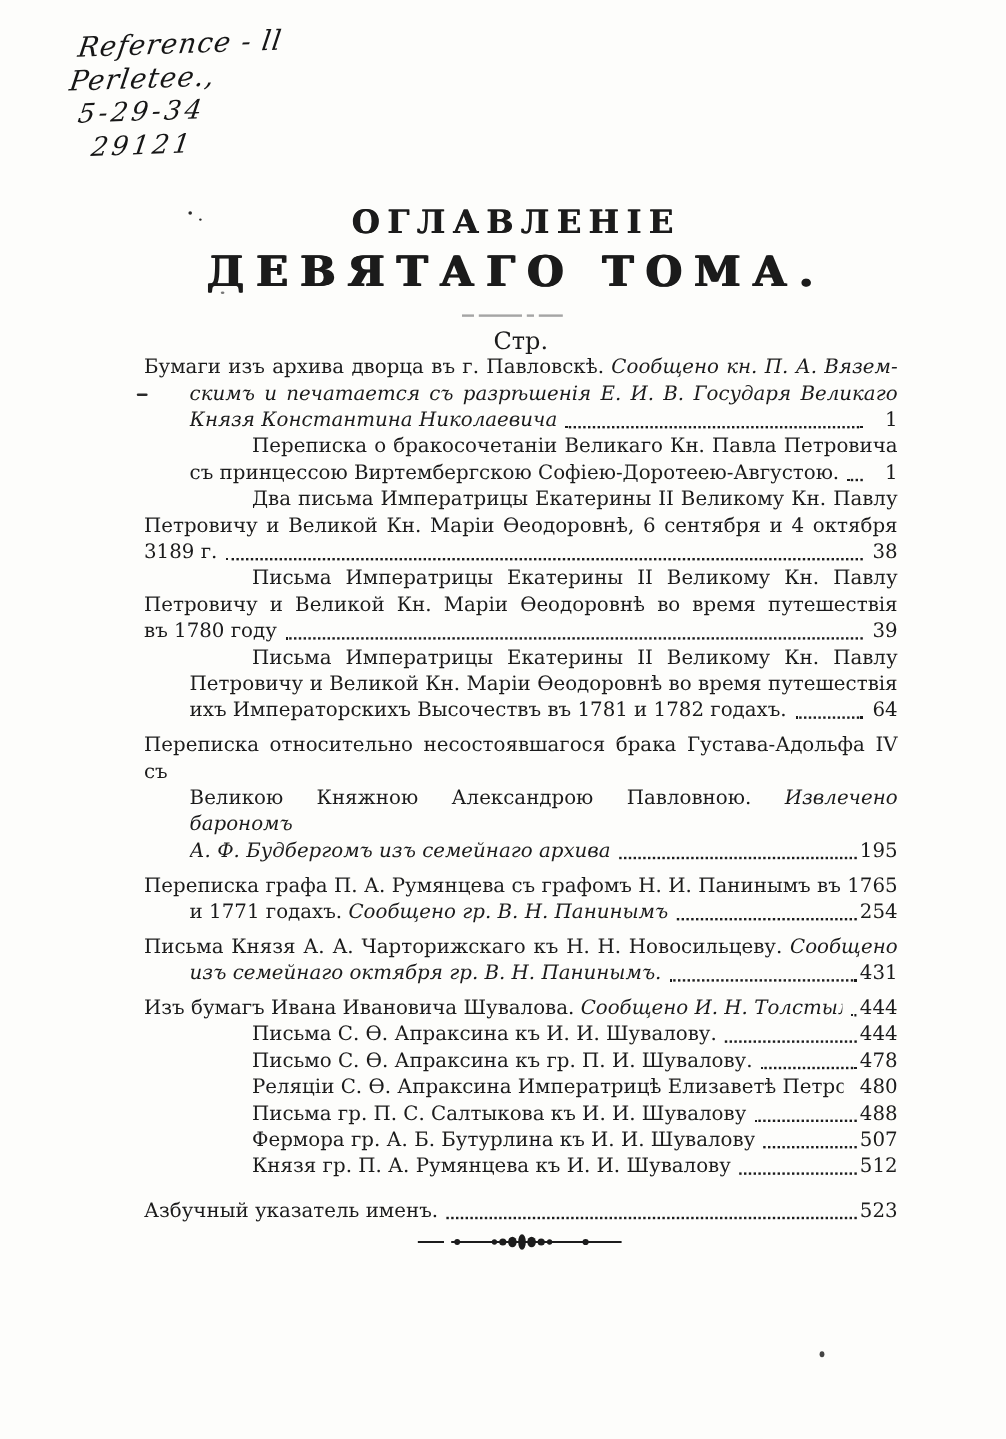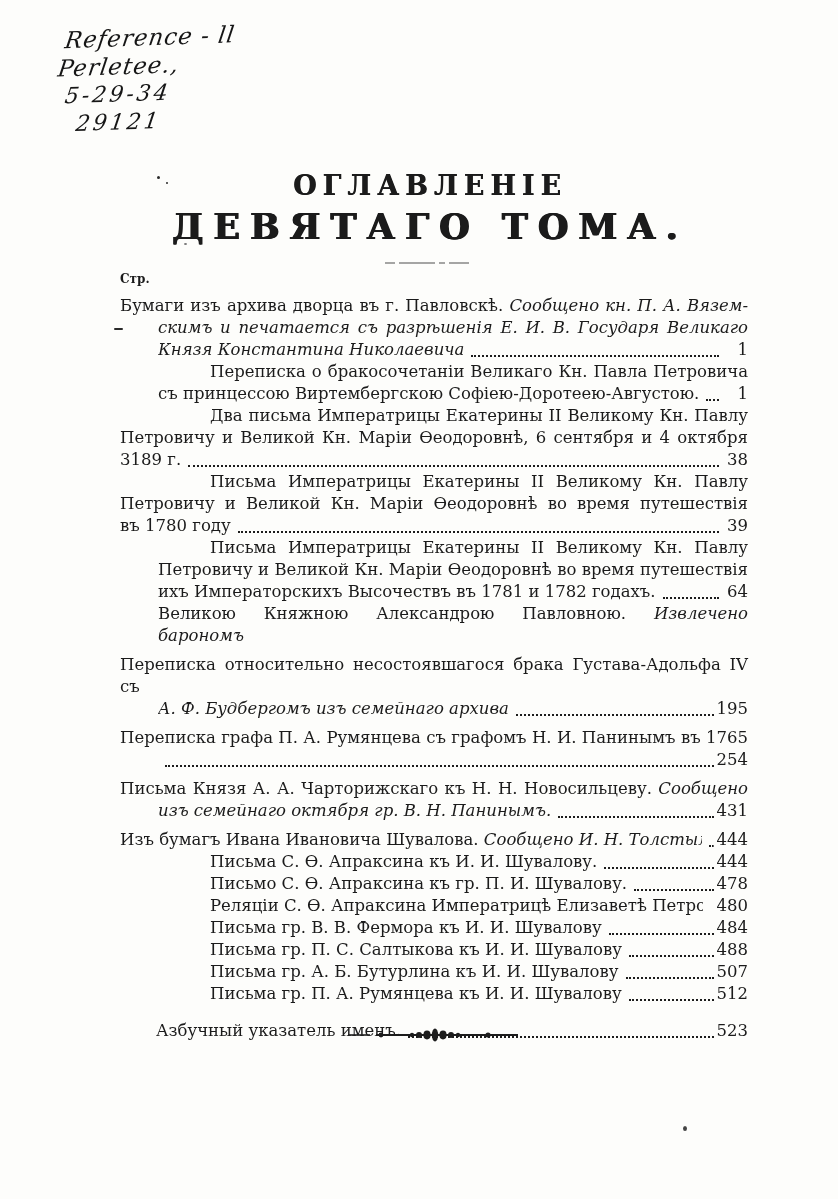--- a/index.html
+++ b/index.html
@@ -27,34 +27,34 @@
          text-shadow:0.4px 0 0 currentColor;}
   .subtitle{position:absolute;top:206px;left:0;width:860px;text-align:center;
             font-size:35px;font-weight:bold;letter-spacing:10px;
             text-shadow:0.8px 0 0 currentColor,-0.6px 0 0 currentColor;}
   .title-rule{position:absolute;top:262px;left:385px;width:95px;height:4px;}
   .title-rule i{display:inline-block;background:#8f8f8f;height:2px;vertical-align:top;
                 margin-right:4px;opacity:.8;}
   .title-rule .d1{width:10px;}.title-rule .d2{width:36px;}
   .title-rule .d3{width:6px;}.title-rule .d4{width:20px;margin-right:0;}
 
-  .col-header{position:absolute;top:272px;left:120px;width:628px;text-align:left;
-              font-size:12px;font-weight:bold;}
+  .col-header{position:absolute;top:272px;left:120px;width:628px;text-align:center;
+              font-size:20px;}
 
   
   .toc{position:absolute;top:295px;left:120px;width:628px;font-size:16.5px;}
   .toc-line{line-height:22px;}
   .toc-line.justify{text-align:justify;text-align-last:justify;}
   .toc-line.haspage{display:flex;align-items:baseline;}
   .toc-line.haspage .txt{white-space:nowrap;flex:0 1 auto;overflow:hidden;}
   .ind0{padding-left:0;}
   .ind1{padding-left:38px;}
   .ind2{padding-left:90px;}
   .gap{margin-top:7px;}
-  .gap2{margin-top:15px;margin-left:36px;}
+  .gap2{margin-top:15px;}
   .it{font-style:italic;}
   .leader{flex:1 1 auto;min-width:5px;border-bottom:2px dotted #1c1c1c;
           align-self:flex-end;margin:0 3px 4px 7px;height:0;}
   .leader.noline{border-bottom:none;min-width:4px;}
   .pg{flex:0 0 auto;min-width:26px;text-align:right;font-weight:bold;font-weight:normal;}
 
   
   .ornament{position:absolute;top:1027px;left:348px;}
 
   
@@ -156,41 +156,42 @@
       <div class="toc-line ind1 justify">
       <span class="txt"><span class="rm">Петровичу и Великой Кн. Маріи Ѳеодоровнѣ во время путешествія</span></span>
       
       
     </div>
       <div class="toc-line ind1 haspage">
       <span class="txt"><span class="rm">ихъ Императорскихъ Высочествъ въ 1781 и 1782 годахъ.</span></span>
       <span class="leader"></span>
       <span class="pg">64</span>
     </div>
+      <div class="toc-line ind0 gap justify">
+      <span class="txt"><span class="rm">Переписка относительно несостоявшагося брака Густава-Адольфа IV съ</span></span>
+      
+      
+    </div>
       <div class="toc-line ind1 justify">
       <span class="txt"><span class="rm">Великою Княжною Александрою Павловною. </span><span class="it">Извлечено барономъ</span></span>
       
       
     </div>
-      <div class="toc-line ind0 gap justify">
-      <span class="txt"><span class="rm">Переписка относительно несостоявшагося брака Густава-Адольфа IV съ</span></span>
-      
-      
-    </div>
       <div class="toc-line ind1 haspage">
       <span class="txt"><span class="it">А. Ф. Будбергомъ изъ семейнаго архива</span></span>
       <span class="leader"></span>
       <span class="pg">195</span>
     </div>
       <div class="toc-line ind0 gap justify">
       <span class="txt"><span class="rm">Переписка графа П. А. Румянцева съ графомъ Н. И. Панинымъ въ 1765</span></span>
       
       
     </div>
       <div class="toc-line ind1 haspage">
+      <span class="txt"><span class="rm">и 1771 годахъ. </span><span class="it">Сообщено гр. В. Н. Панинымъ</span></span>
       <span class="leader"></span>
       <span class="pg">254</span>
     </div>
       <div class="toc-line ind0 gap justify">
       <span class="txt"><span class="rm">Письма Князя А. А. Чарторижскаго къ Н. Н. Новосильцеву. </span><span class="it">Сообщено</span></span>
       
       
     </div>
       <div class="toc-line ind1 haspage">
       <span class="txt"><span class="it">изъ семейнаго октября гр. В. Н. Панинымъ.</span></span>
@@ -211,36 +212,31 @@
       <span class="txt"><span class="rm">Письмо С. Ѳ. Апраксина къ гр. П. И. Шувалову.</span></span>
       <span class="leader"></span>
       <span class="pg">478</span>
     </div>
       <div class="toc-line ind2 haspage">
       <span class="txt"><span class="rm">Реляціи С. Ѳ. Апраксина Императрицѣ Елизаветѣ Петровнѣ.</span></span>
       <span class="leader noline"></span>
       <span class="pg">480</span>
     </div>
       <div class="toc-line ind2 haspage">
-      <span class="txt"><span class="rm">Письма гр. В. В. Фермора къ И. И. Шувалову</span></span>
-      <span class="leader"></span>
-      <span class="pg">484</span>
-    </div>
-      <div class="toc-line ind2 haspage">
       <span class="txt"><span class="rm">Письма гр. П. С. Салтыкова къ И. И. Шувалову</span></span>
       <span class="leader"></span>
       <span class="pg">488</span>
     </div>
       <div class="toc-line ind2 haspage">
-      <span class="txt"><span class="rm">Письма гр. А. Б. Бутурлина къ И. И. Шувалову</span></span>
+      <span class="txt"><span class="rm">Фермора гр. А. Б. Бутурлина къ И. И. Шувалову</span></span>
       <span class="leader"></span>
       <span class="pg">507</span>
     </div>
       <div class="toc-line ind2 haspage">
-      <span class="txt"><span class="rm">Письма гр. П. А. Румянцева къ И. И. Шувалову</span></span>
+      <span class="txt"><span class="rm">Князя гр. П. А. Румянцева къ И. И. Шувалову</span></span>
       <span class="leader"></span>
       <span class="pg">512</span>
     </div>
       <div class="toc-line ind0 gap2 haspage">
       <span class="txt"><span class="rm">Азбучный указатель именъ.</span></span>
       <span class="leader"></span>
       <span class="pg">523</span>
     </div>
     </div>
 

